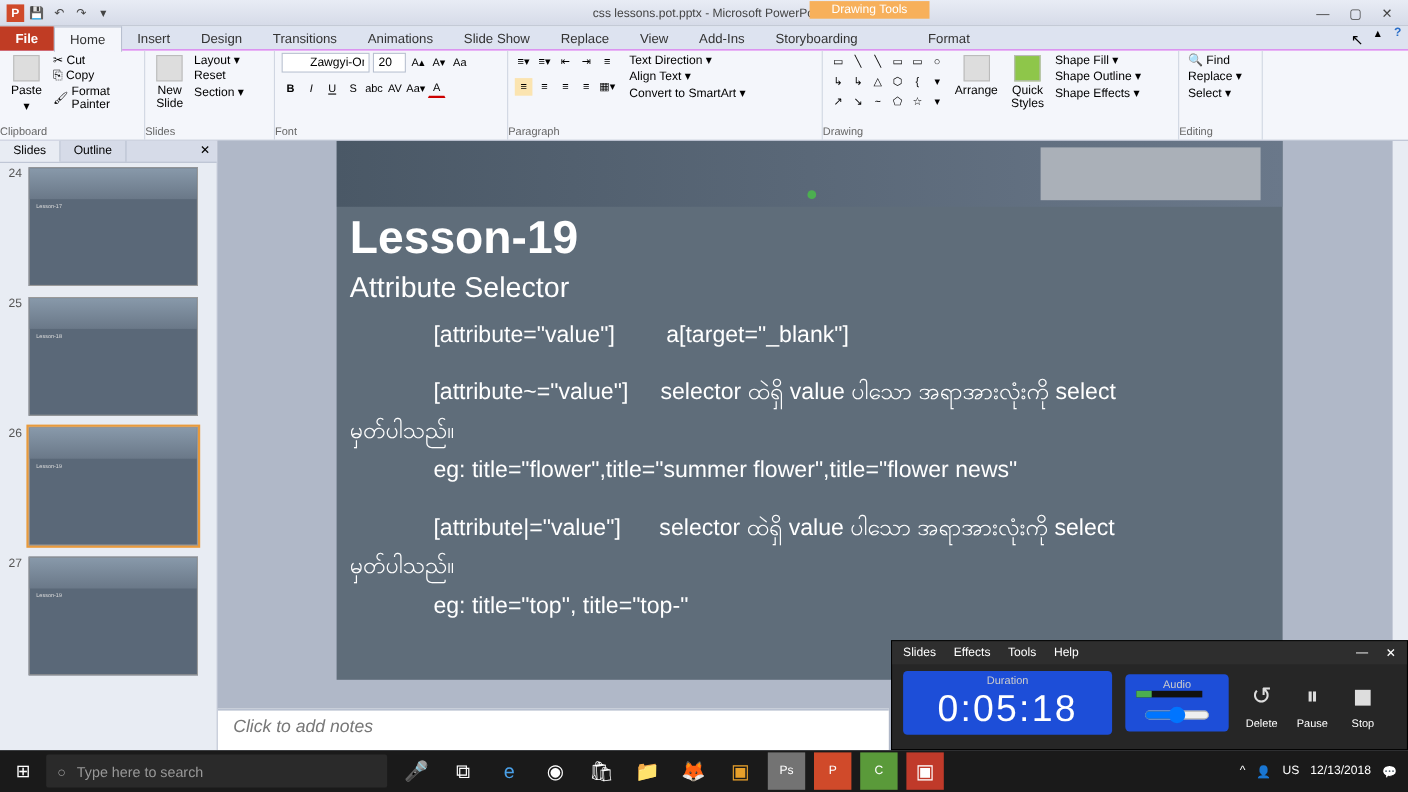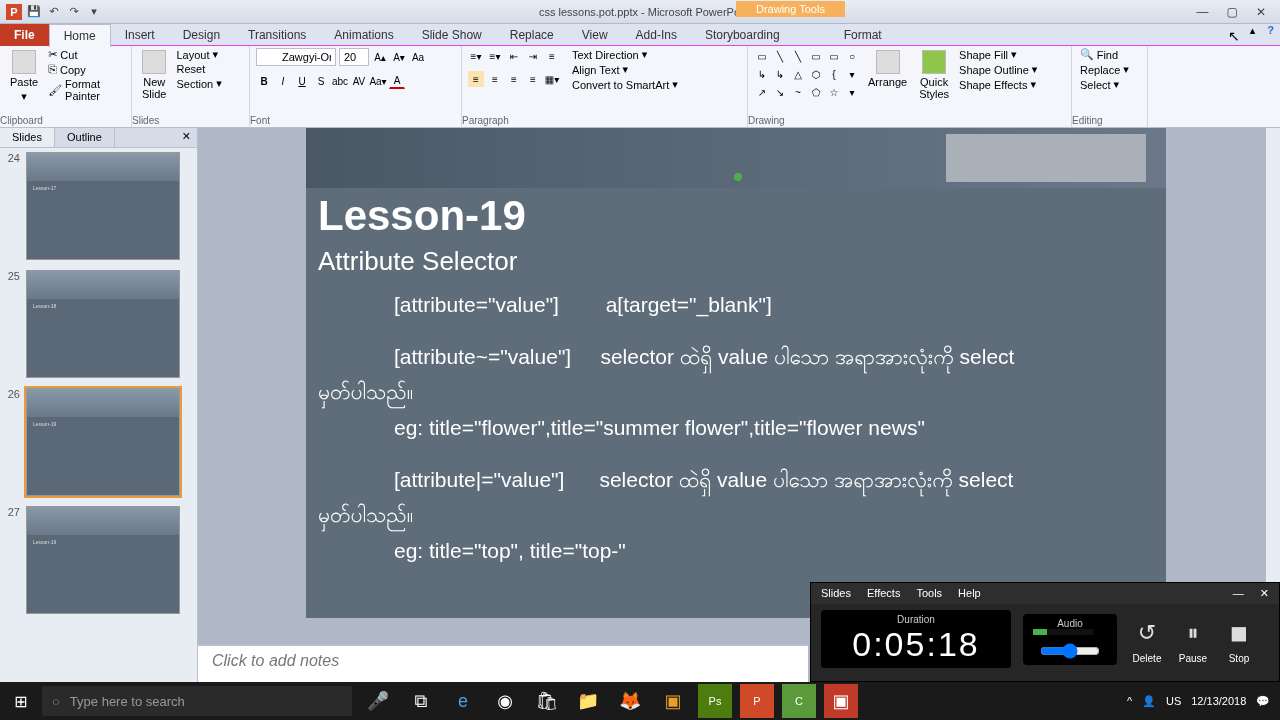--- a/index.html
+++ b/index.html
@@ -75,21 +75,21 @@
 .search-box { width: 310px; height: 30px; background: #2a2a2a; border-radius: 2px; display: flex; align-items: center; padding: 0 10px; color: #999; font-size: 13px; gap: 10px; }
 .task-icons { display: flex; gap: 8px; margin-left: 10px; }
 .task-ico { width: 34px; height: 34px; display: flex; align-items: center; justify-content: center; font-size: 18px; color: #fff; }
 .tray { margin-left: auto; display: flex; align-items: center; gap: 10px; color: #fff; font-size: 11px; padding-right: 10px; }
 
 
 .recorder { position: absolute; right: 0; bottom: 38px; width: 470px; height: 100px; background: #262626; color: #fff; border: 1px solid #000; font-size: 11px; }
 .recorder-menu { display: flex; gap: 16px; padding: 4px 10px; background: #2e2e2e; }
 .recorder-menu .spacer { flex: 1; }
 .recorder-body { display: flex; padding: 6px 10px; gap: 12px; align-items: center; }
-.rec-panel { background: #000000; border-radius: 4px; padding: 4px 10px; text-align: center; }
+.rec-panel { background: #1d4ed8; border-radius: 4px; padding: 4px 10px; text-align: center; }
 .rec-time { font-size: 34px; font-weight: 300; letter-spacing: 2px; }
 .rec-label { font-size: 10px; color: #ccc; }
 .rec-meter { width: 60px; height: 6px; background: #111; position: relative; }
 .rec-meter::before { content: ''; position: absolute; left: 0; top: 0; bottom: 0; width: 14px; background: #4caf50; }
 .rec-controls { display: flex; gap: 10px; }
 .rec-ctrl { display: flex; flex-direction: column; align-items: center; gap: 2px; font-size: 10px; }
 .rec-ctrl .ic { width: 36px; height: 36px; display: flex; align-items: center; justify-content: center; font-size: 22px; color: #ddd; }
 
 
 .notes-pane { width: 610px; }
@@ -399,21 +399,21 @@
   </div>
   <div class="task-icons">
     <div class="task-ico">🎤</div>
     <div class="task-ico">⧉</div>
     <div class="task-ico" style="color:#4aa0e8">e</div>
     <div class="task-ico">◉</div>
     <div class="task-ico">🛍</div>
     <div class="task-ico">📁</div>
     <div class="task-ico" style="color:#e8822a">🦊</div>
     <div class="task-ico" style="color:#e8a02a">▣</div>
-    <div class="task-ico" style="background:#4d7c0f;font-size:11px">Ps</div>
+    <div class="task-ico" style="background:#737373;font-size:11px">Ps</div>
     <div class="task-ico" style="background:#d04a2a;font-size:11px">P</div>
     <div class="task-ico" style="background:#5a9a3a;font-size:11px">C</div>
     <div class="task-ico" style="background:#c03a2a">▣</div>
   </div>
   <div class="tray">
     <span>^</span>
     <span>👤</span>
     <span>US</span>
     <span>12/13/2018</span>
     <span>💬</span>

